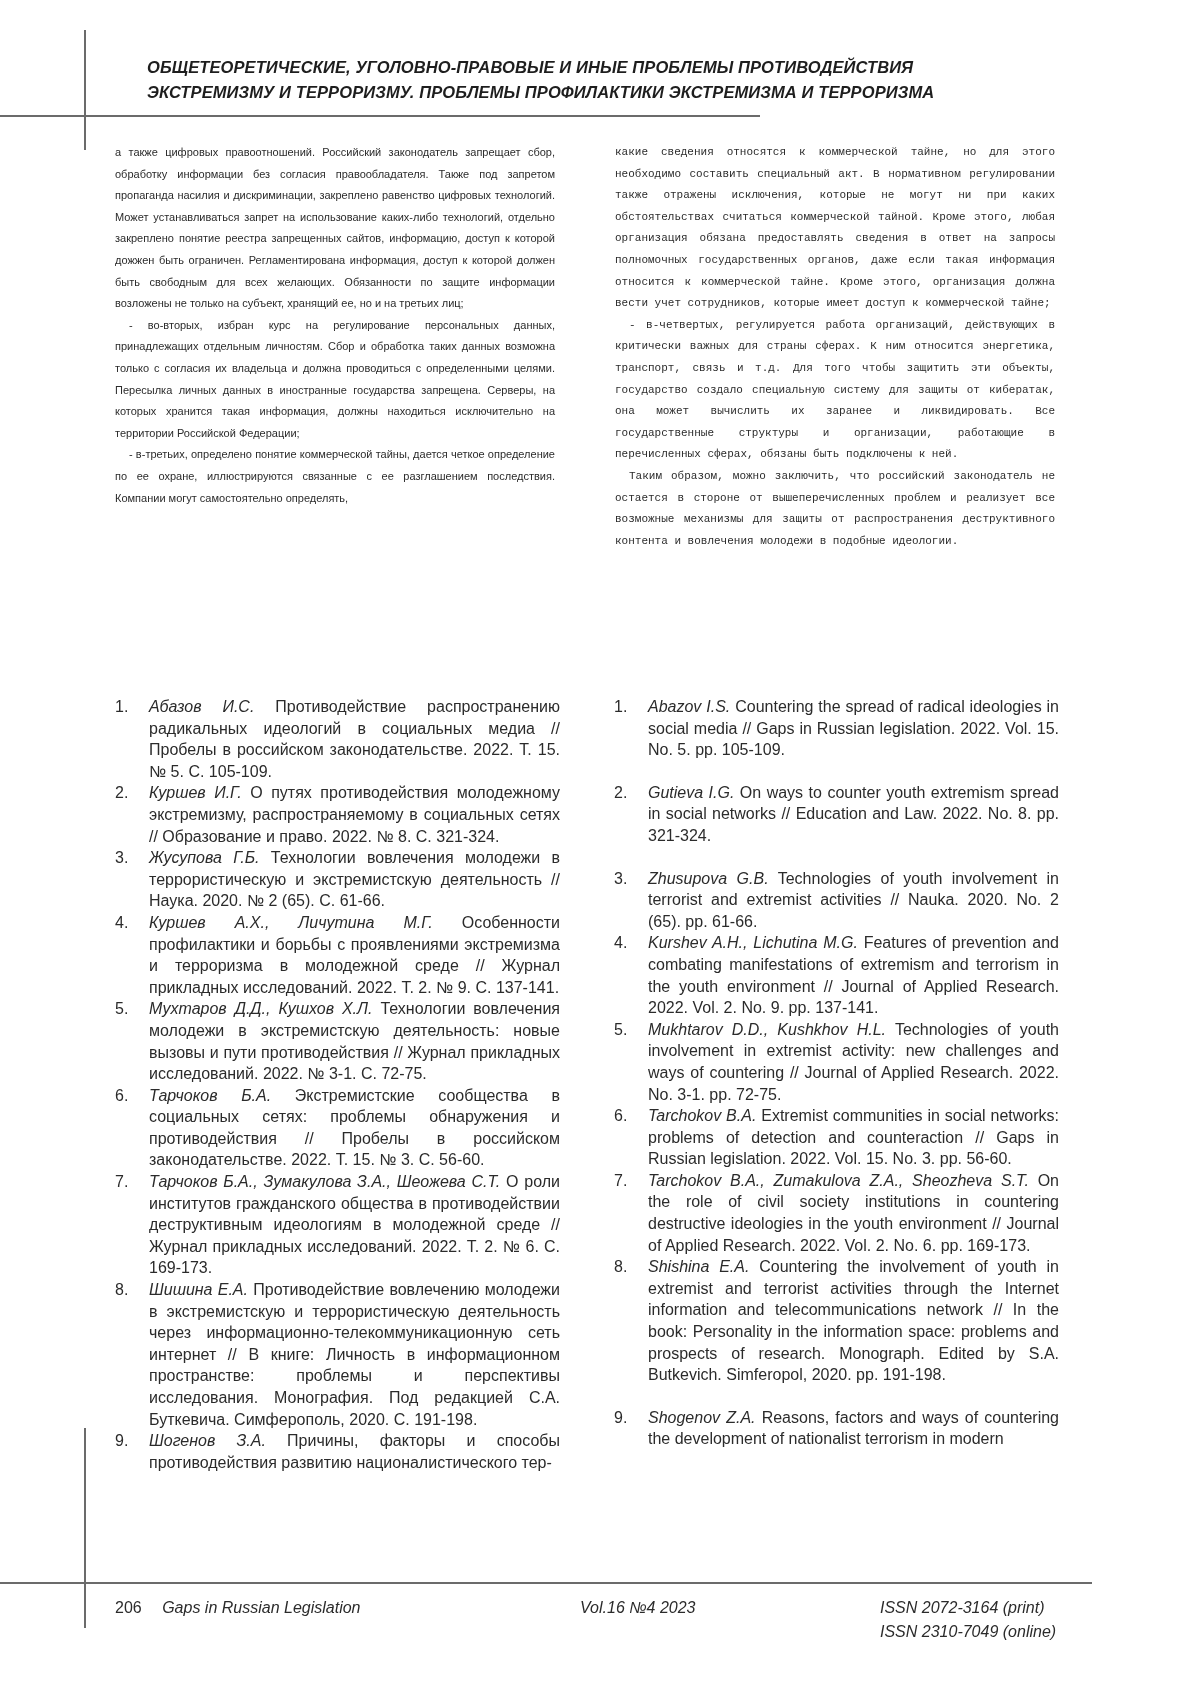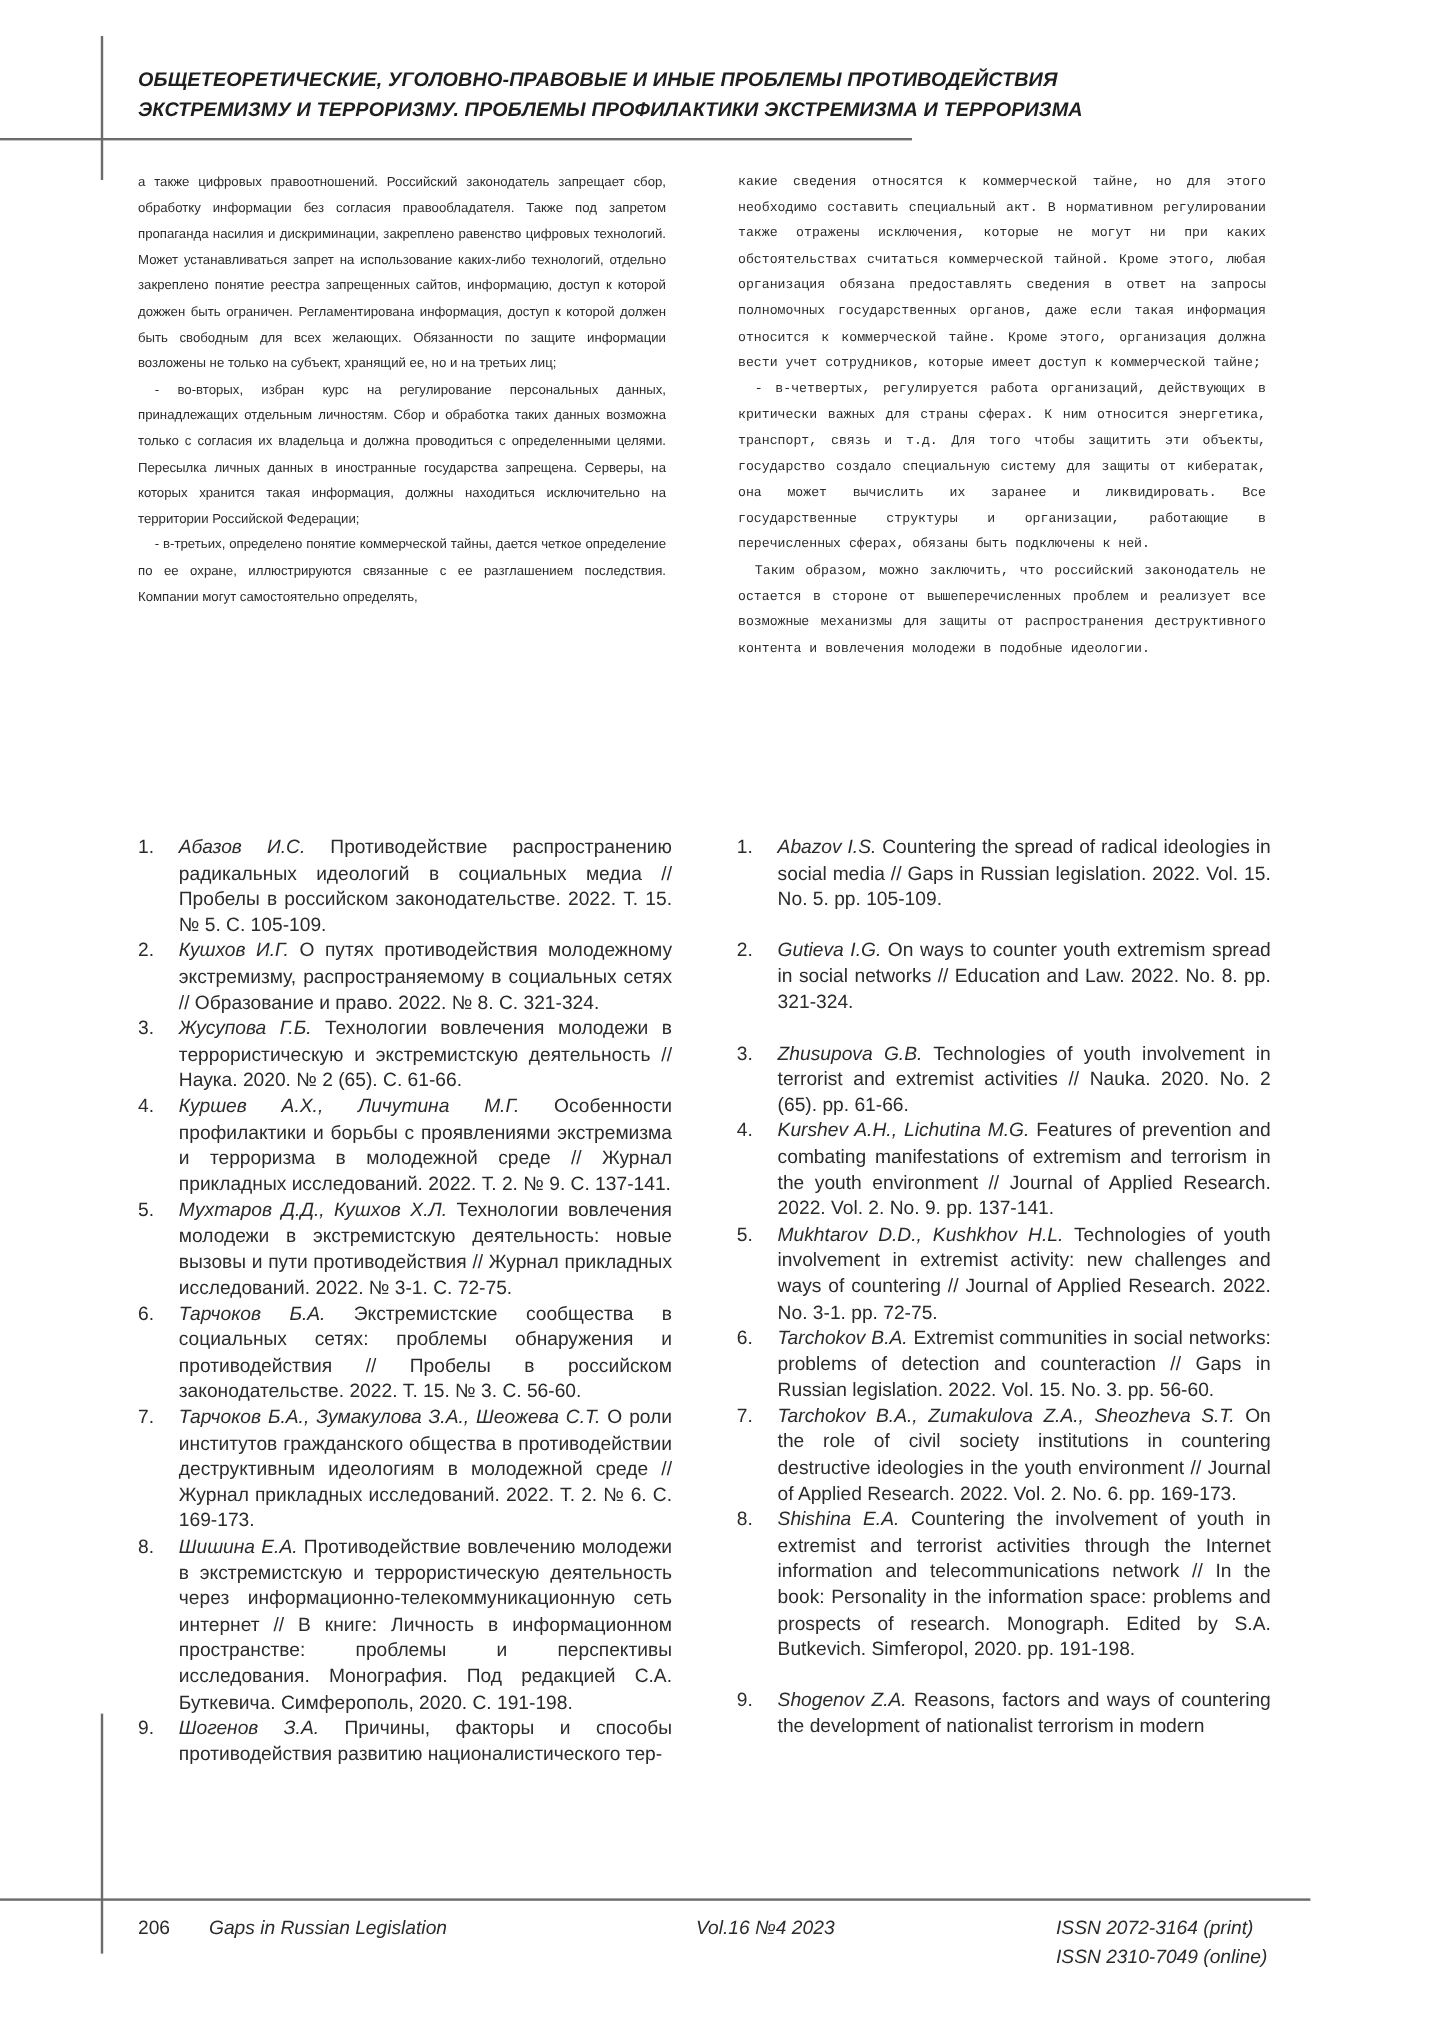--- a/index.html
+++ b/index.html
@@ -2,39 +2,39 @@
 <html><head>
 <meta charset="utf-8">
 <style>
   html, body { margin: 0; padding: 0; background: #ffffff; }
   body { width: 1200px; height: 1697px; position: relative; overflow: hidden; font-family: "Liberation Sans", "DejaVu Sans", sans-serif; color: #2b2b2b; }
   .vline-top { position: absolute; left: 84px; top: 30px; width: 2px; height: 120px; background: #6b6b6b; }
   .hline-top { position: absolute; left: 0; top: 115px; width: 760px; height: 2px; background: #6b6b6b; }
   .vline-bot { position: absolute; left: 84px; top: 1428px; width: 2px; height: 200px; background: #6b6b6b; }
   .hline-bot { position: absolute; left: 0; top: 1582px; width: 1092px; height: 2px; background: #6b6b6b; }
   .header { position: absolute; left: 115px; top: 55px; width: 1000px; font-weight: bold; font-style: italic; font-size: 16.5px; line-height: 25px; color: #1e1e1e; letter-spacing: 0.1px; }
-  .header div { white-space: nowrap; }
+  .header div { white-space: nowrap; margin-left: 32px; }
   .col { position: absolute; top: 142px; width: 440px; font-size: 11px; line-height: 21.6px; text-align: justify; }
   .col.left { left: 115px; }
   .col.right { left: 615px; width: 440px; font-family: Liberation Mono, monospace; }
   .col p { margin: 0; text-indent: 0; }
   .col p.ind { text-indent: 14px; }
   .refs { position: absolute; top: 696px; width: 445px; font-size: 16px; line-height: 21.6px; }
   .refs.left { left: 115px; }
   .refs.right { left: 614px; }
   .ref-title { font-style: italic; text-decoration: underline; margin-left: 34px; margin-bottom: 0; }
   .ref { display: flex; text-align: justify; }
   .ref .num { width: 34px; flex: 0 0 34px; }
   .ref .body { flex: 1; }
   .ref .author { font-style: italic; }
   .footer { position: absolute; top: 1596px; font-style: italic; font-size: 16px; line-height: 24px; color: #2b2b2b; }
   .footer.left { left: 115px; }
   .footer.center { left: 580px; }
   .footer.right { left: 880px; width: 218px; text-align: left; }
-  .pagenum { font-style: normal; margin-right: 28px; }
+  .pagenum { font-style: normal; margin-right: 16px; }
 </style>
 </head>
 <body>
 
 <div class="vline-top"></div>
 <div class="hline-top"></div>
 
 <div class="header">
   <div>ОБЩЕТЕОРЕТИЧЕСКИЕ, УГОЛОВНО-ПРАВОВЫЕ И ИНЫЕ ПРОБЛЕМЫ ПРОТИВОДЕЙСТВИЯ</div>
   <div>ЭКСТРЕМИЗМУ И ТЕРРОРИЗМУ. ПРОБЛЕМЫ ПРОФИЛАКТИКИ ЭКСТРЕМИЗМА И ТЕРРОРИЗМА</div>
@@ -52,21 +52,21 @@
   <p class="ind">Таким образом, можно заключить, что российский законодатель не остается в стороне от вышеперечисленных проблем и реализует все возможные механизмы для защиты от распространения деструктивного контента и вовлечения молодежи в подобные идеологии.</p>
 </div>
 
 <div class="refs left">
   <div class="ref">
       <span class="num">1.</span>
       <span class="body"><span class="author">Абазов И.С.</span><span> Противодействие распространению радикальных идеологий в социальных медиа // Пробелы в российском законодательстве. 2022. Т. 15. № 5. С. 105-109.</span></span>
     </div>
   <div class="ref">
       <span class="num">2.</span>
-      <span class="body"><span class="author">Кушхов И.Г.</span><span> О путях противодействия молодежному экстремизму, распространяемому в социальных сетях // Образование и право. 2022. № 8. С. 321-324.</span></span>
+      <span class="body"><span class="author">Куршев И.Г.</span><span> О путях противодействия молодежному экстремизму, распространяемому в социальных сетях // Образование и право. 2022. № 8. С. 321-324.</span></span>
     </div>
   <div class="ref">
       <span class="num">3.</span>
       <span class="body"><span class="author">Жусупова Г.Б.</span><span> Технологии вовлечения молодежи в террористическую и экстремистскую деятельность // Наука. 2020. № 2 (65). С. 61-66.</span></span>
     </div>
   <div class="ref">
       <span class="num">4.</span>
       <span class="body"><span class="author">Куршев А.Х., Личутина М.Г.</span><span> Особенности профилактики и борьбы с проявлениями экстремизма и терроризма в молодежной среде // Журнал прикладных исследований. 2022. Т. 2. № 9. С. 137-141.</span></span>
     </div>
   <div class="ref">

